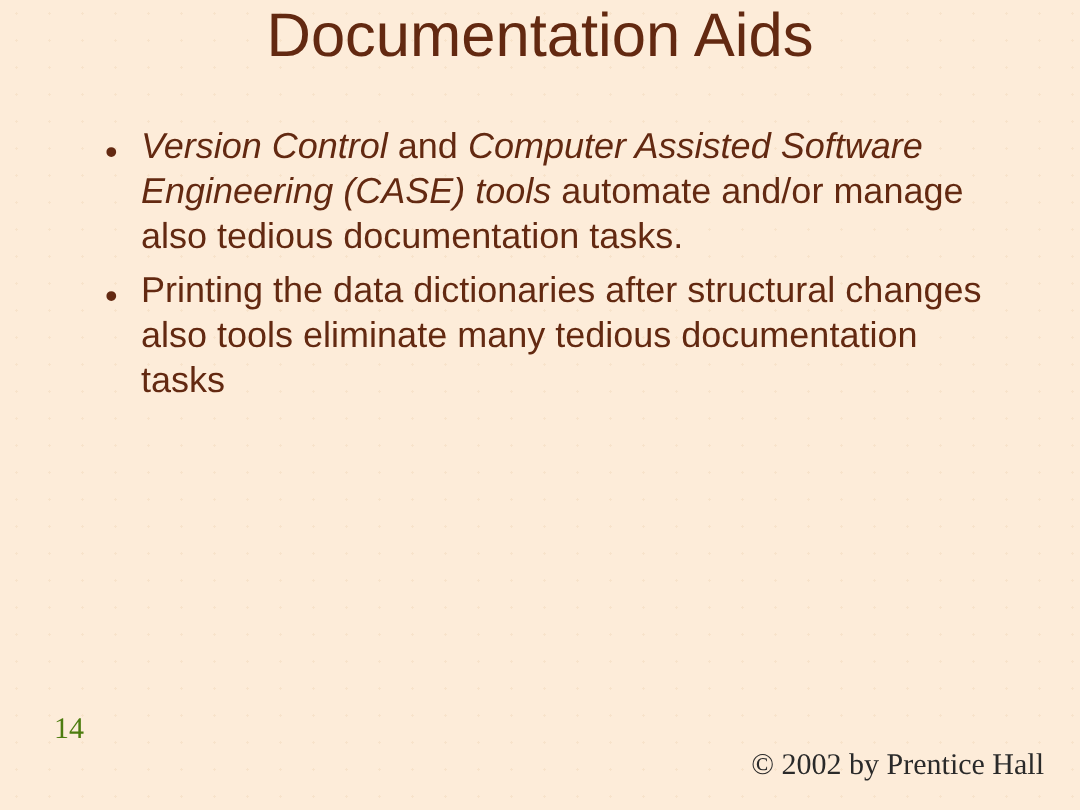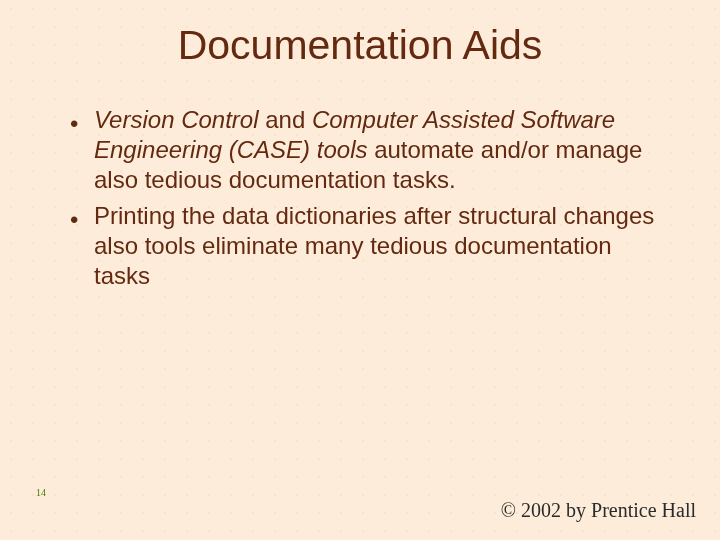--- a/index.html
+++ b/index.html
@@ -13,21 +13,20 @@
     background-color: #fdecd9;
     background-image: radial-gradient(rgba(230,200,160,0.25) 1px, transparent 1px);
     background-size: 22px 18px;
     font-family: "Comic Sans MS", "Comic Sans", cursive, sans-serif;
     color: #632911;
     position: relative;
   }
   .title {
     text-align: center;
     font-size: 41px;
-    padding-top: 22px;
     font-weight: 400;
   }
   .content {
     margin: 36px 60px 0 94px;
     font-size: 24px;
     line-height: 1.25;
   }
   .bullet-item {
     position: relative;
     margin-bottom: 6px;
@@ -41,21 +40,21 @@
   }
   .bold-italic {
     font-weight: normal;
     font-style: italic;
   }
   .page-number {
     position: absolute;
     left: 36px;
     bottom: 42px;
     font-family: "Times New Roman", Times, serif;
-    font-size: 10px;
+    font-size: 20px;
     color: #4d7c0f;
   }
   .copyright {
     position: absolute;
     right: 24px;
     bottom: 18px;
     font-family: "Times New Roman", Times, serif;
     font-size: 20px;
     color: #2a2a2a;
   }

